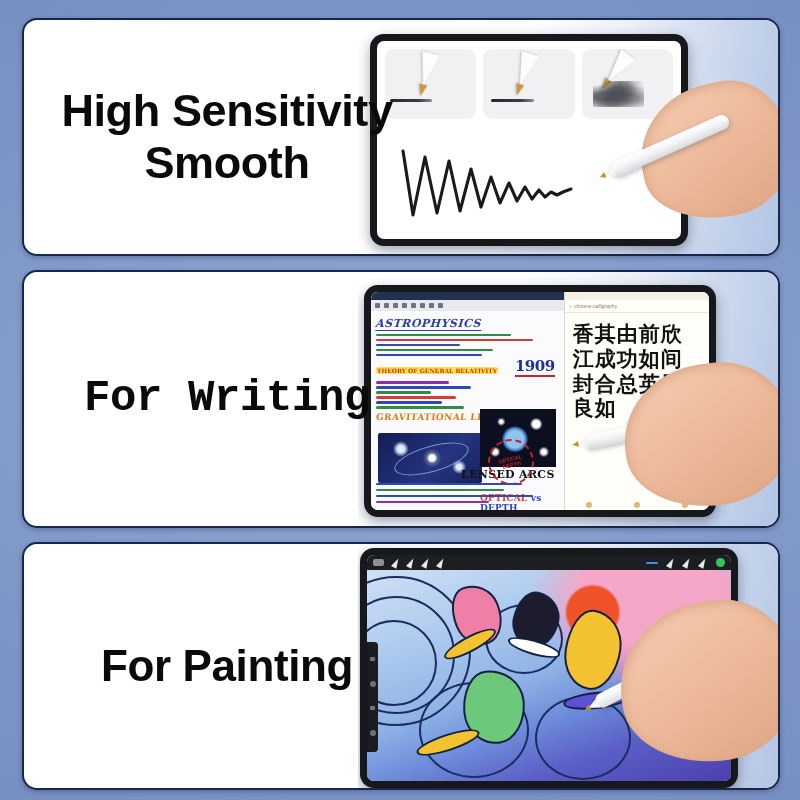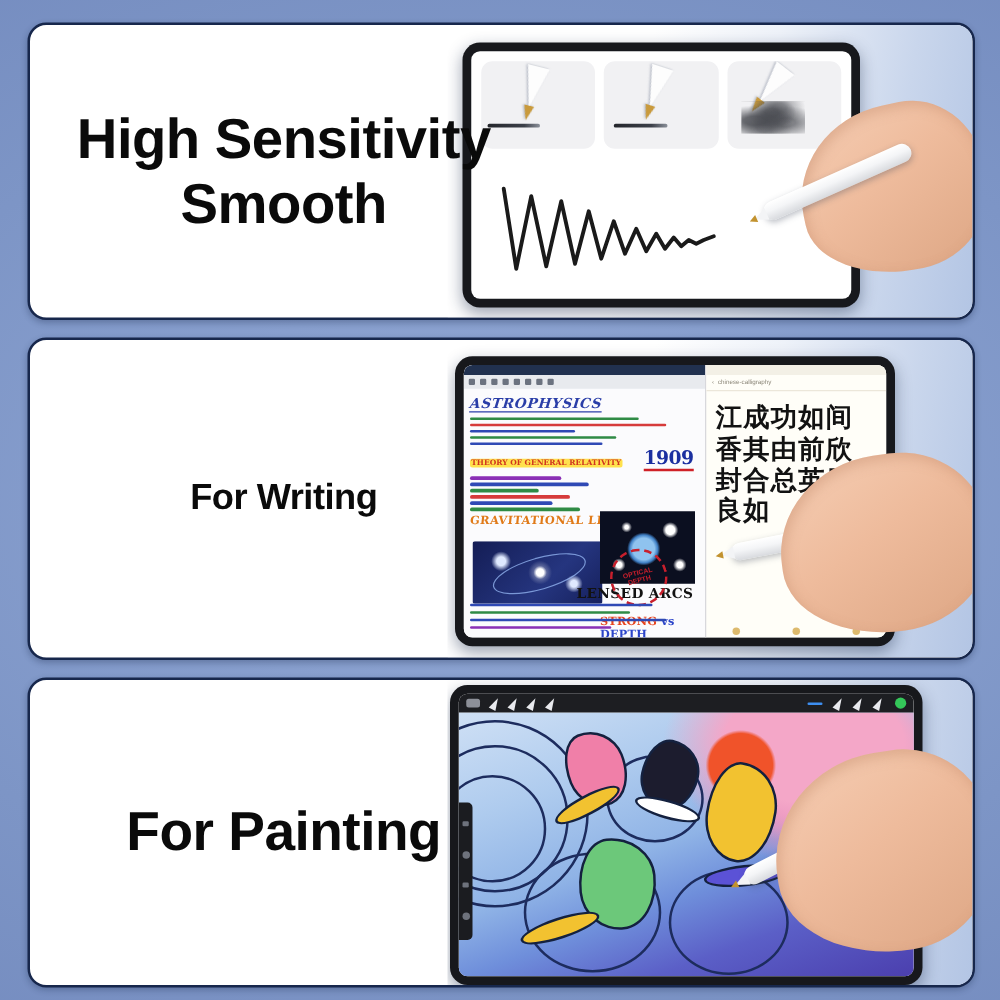--- a/index.html
+++ b/index.html
@@ -44,21 +44,21 @@
     text-align: center;
     color: #0a0a0a;
     font-weight: bold;
     letter-spacing: -0.4px;
     line-height: 1.16;
     z-index: 4;
     padding-left: 6px;
   }
   .caption .ln { display: block; white-space: nowrap; }
   .c1 .caption { font-size: 45px; }
-  .c2 .caption { font-size: 29px; }
+  .c2 .caption { font-size: 44px; font-family: Liberation Mono, monospace; }
   .c3 .caption { font-size: 44px; }
 
   
   .photo {
     position: absolute; top: 0; bottom: 0; right: 0;
     width: 420px;
     overflow: hidden;
   }
   .photo .bgwash {
     position: absolute; inset: 0;
@@ -475,42 +475,42 @@
 
                 <div class="year">1909</div>
 
                 <div class="lens-img"></div>
                 <div class="space-img"></div>
                 <div class="lensed-txt">LENSED ARCS</div>
 
                 <div class="stamp">OPTICAL DEPTH</div>
 
                 <div class="strong-weak">
-                  <span>STRONG</span>
+                  <span>OPTICAL</span>
                   <span class="w">vs</span>
                   <span class="w">DEPTH</span>
                 </div>
 
                 <div class="scribble" style="width:80%;background:#2f49b5;position:absolute;bottom:22px;"></div>
                 <div class="scribble" style="width:70%;background:#2f8b45;position:absolute;bottom:16px;"></div>
                 <div class="scribble" style="width:86%;background:#2f49b5;position:absolute;bottom:10px;"></div>
                 <div class="scribble" style="width:62%;background:#8a2fb5;position:absolute;bottom:4px;"></div>
               </div>
             </div>
 
             <div class="pane-write">
               <div class="statusbar" style="background:#f3f0e6;"></div>
               <div class="write-top">
                 <span class="wt-label">‹</span>
                 <span class="wt-label">chinese-calligraphy</span>
               </div>
 
               <div class="calli">
+                <div>香其由前欣</div>
                 <div>江成功如间</div>
-                <div>香其由前欣</div>
                 <div>封合总英用</div>
                 <div>良如</div>
               </div>
 
               <div class="write-bottom">
                 <span class="wb-dot"></span>
                 <span class="wb-dot"></span>
                 <span class="wb-dot"></span>
               </div>
             </div>

